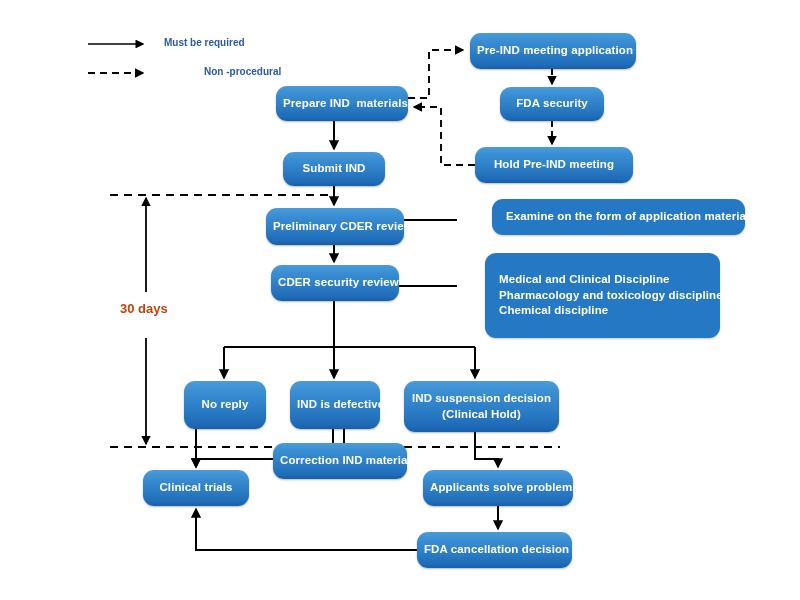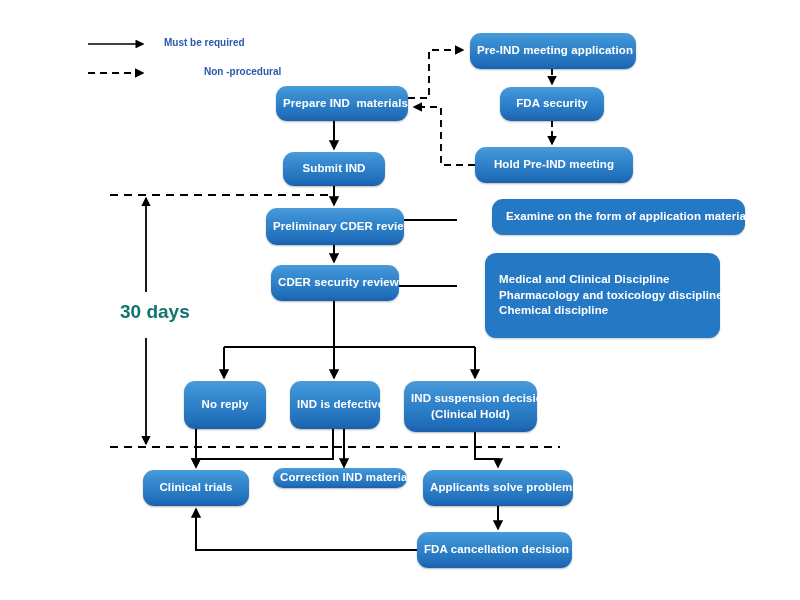--- a/index.html
+++ b/index.html
@@ -57,22 +57,22 @@
   .legend-label {
     position: absolute;
     color: #2b59ab;
     font-size: 10px;
     font-weight: bold;
     white-space: pre;
     z-index: 3;
   }
   .days-label {
     position: absolute;
-    color: #0f766e;
-    font-size: 19px;
+    color: #c2410c;
+    font-size: 13px;
     font-weight: bold;
     white-space: pre;
     z-index: 3;
   }
 </style>
 </head>
 <body>
 
 <div id="canvas">
 
@@ -219,32 +219,32 @@
   <div class="node" style="left: 184px; top: 381px; width: 82px; height: 48px;">
       <div class="lines">
         <div>No reply</div>
       </div>
     </div>
   <div class="node" style="left: 290px; top: 381px; width: 90px; height: 48px;">
       <div class="lines">
         <div>IND is defective</div>
       </div>
     </div>
-  <div class="node" style="left: 404px; top: 381px; width: 133px; height: 51px; border-radius: 12px;">
+  <div class="node" style="left: 404px; top: 381px; width: 155px; height: 51px;">
       <div class="lines">
         <div>IND suspension decision</div>
         <div>(Clinical Hold)</div>
       </div>
     </div>
   <div class="node" style="left: 143px; top: 470px; width: 106px; height: 36px;">
       <div class="lines">
         <div>Clinical trials</div>
       </div>
     </div>
-  <div class="node" style="left: 273px; top: 468px; width: 134px; height: 20px;">
+  <div class="node" style="left: 273px; top: 443px; width: 134px; height: 36px;">
       <div class="lines">
         <div>Correction IND material</div>
       </div>
     </div>
   <div class="node" style="left: 423px; top: 470px; width: 150px; height: 36px;">
       <div class="lines">
         <div>Applicants solve problems</div>
       </div>
     </div>
   <div class="node" style="left: 417px; top: 532px; width: 155px; height: 36px;">

